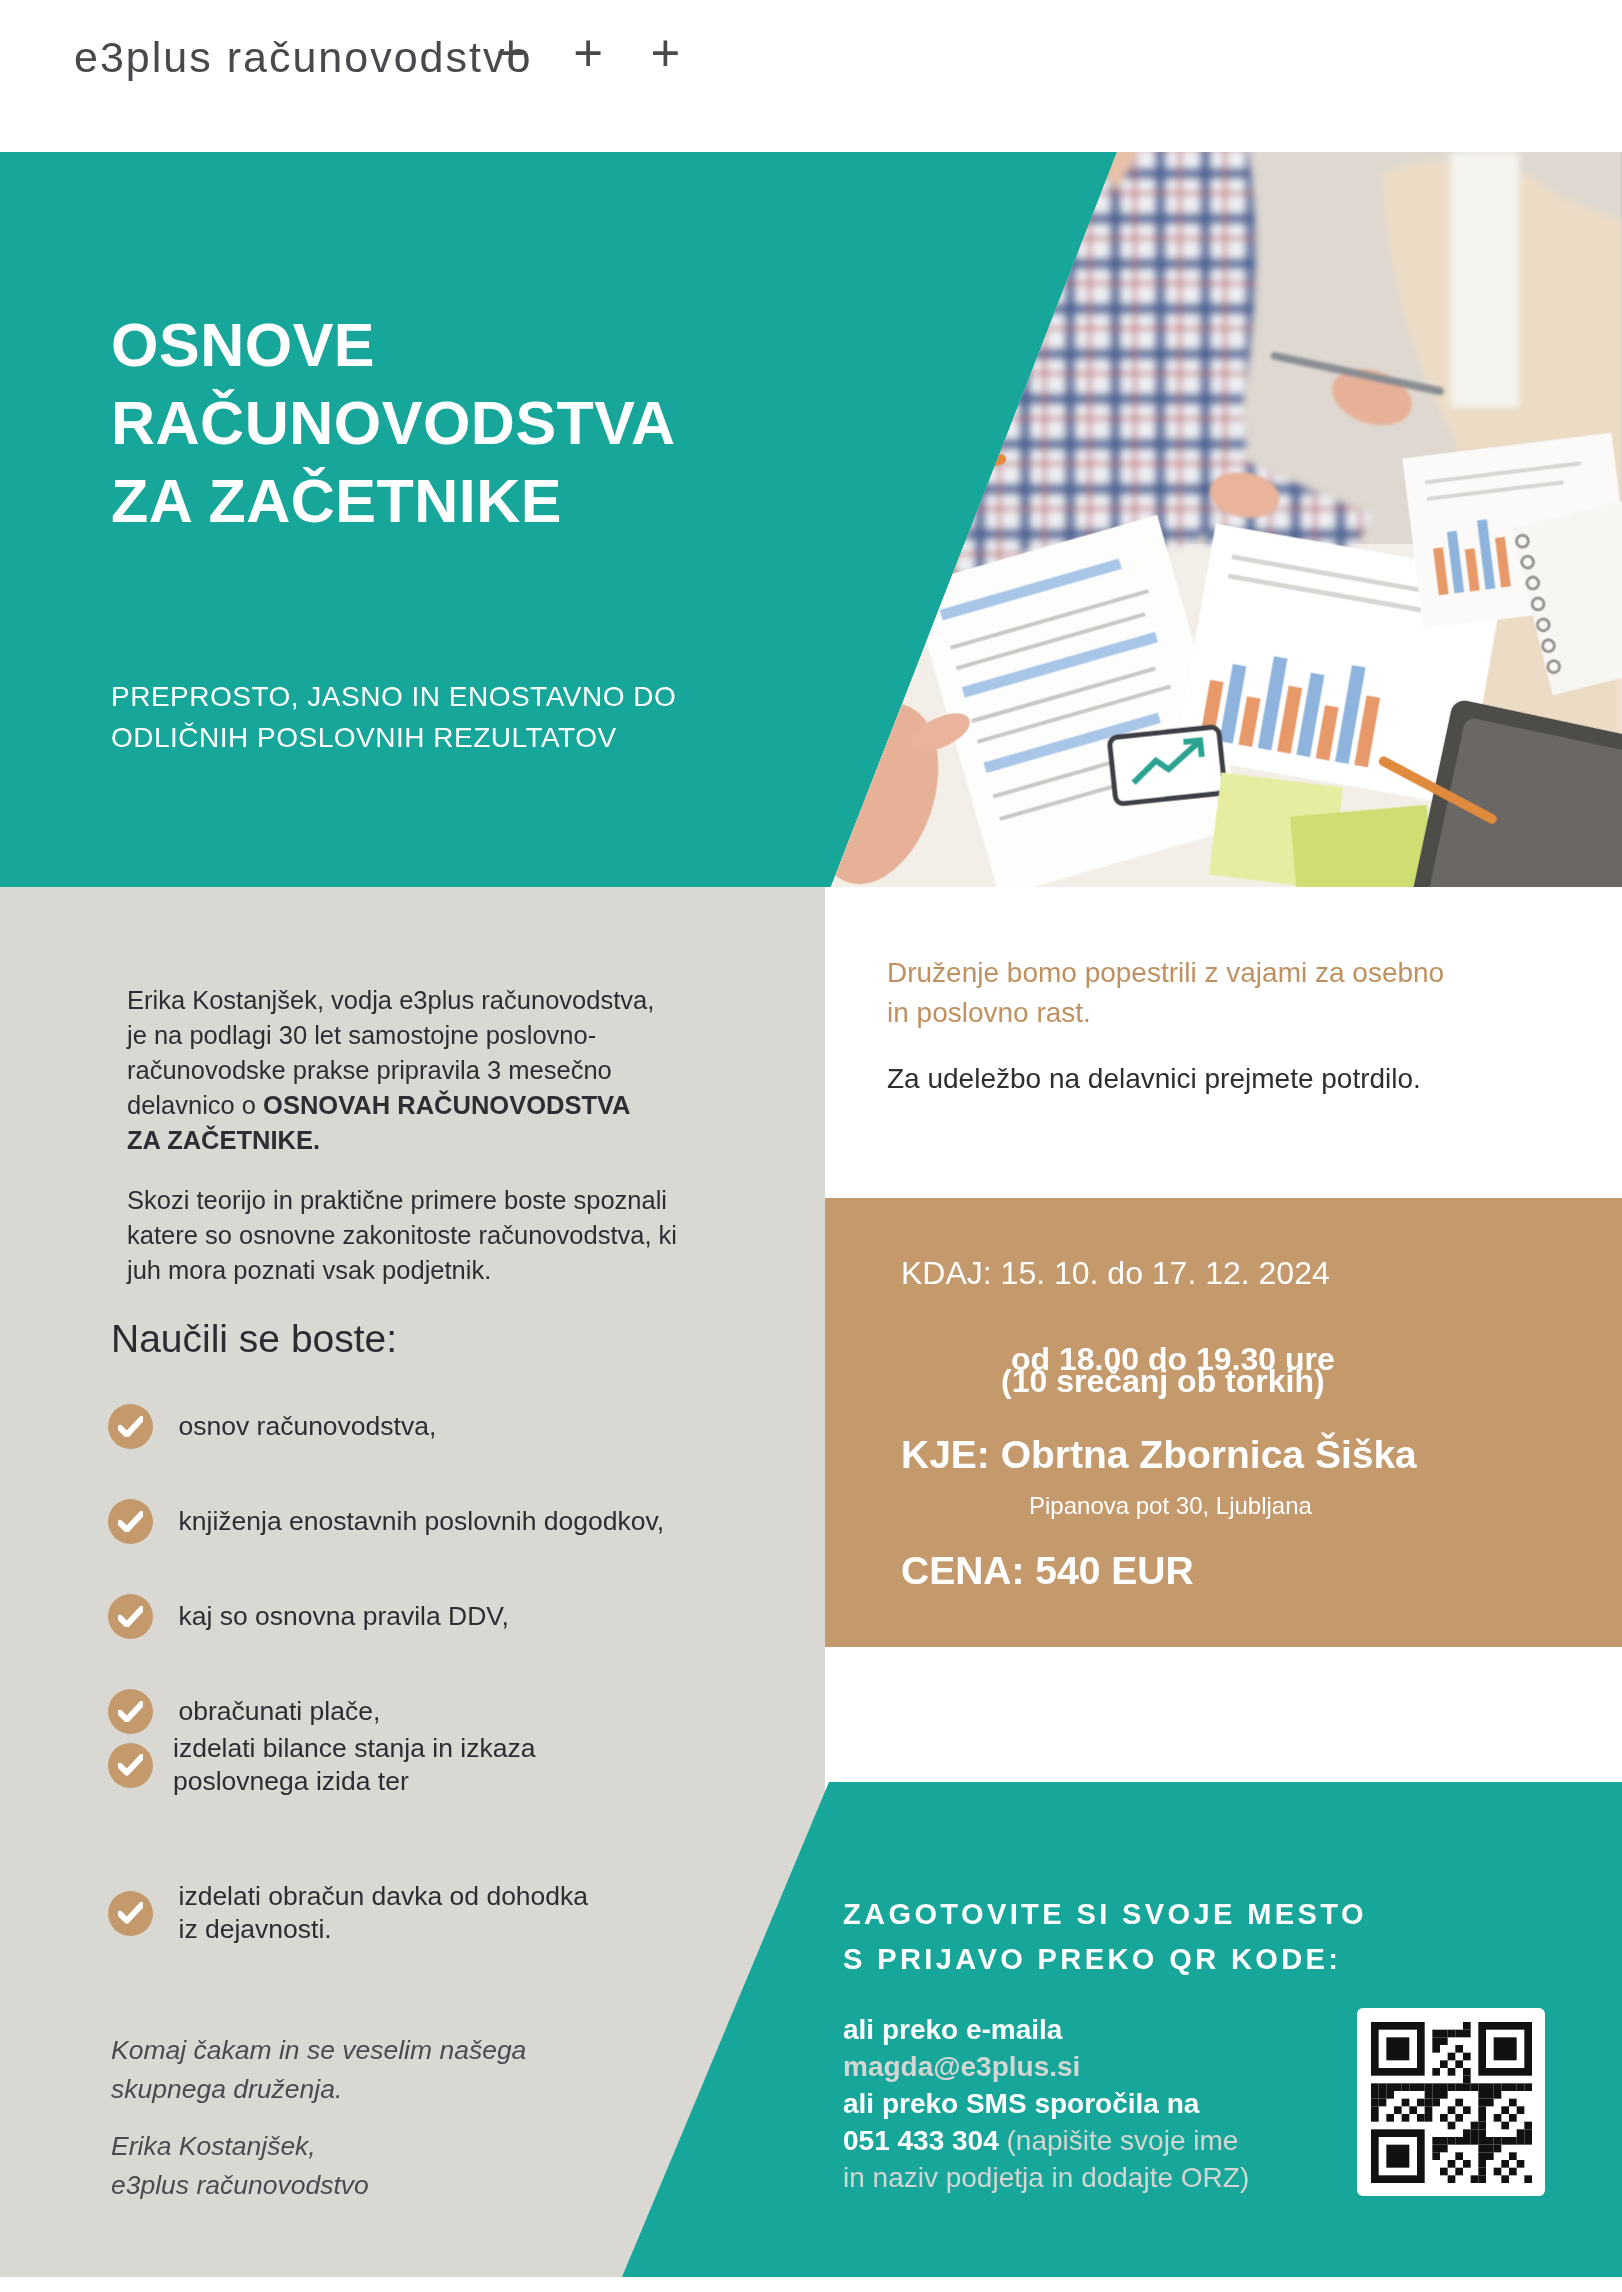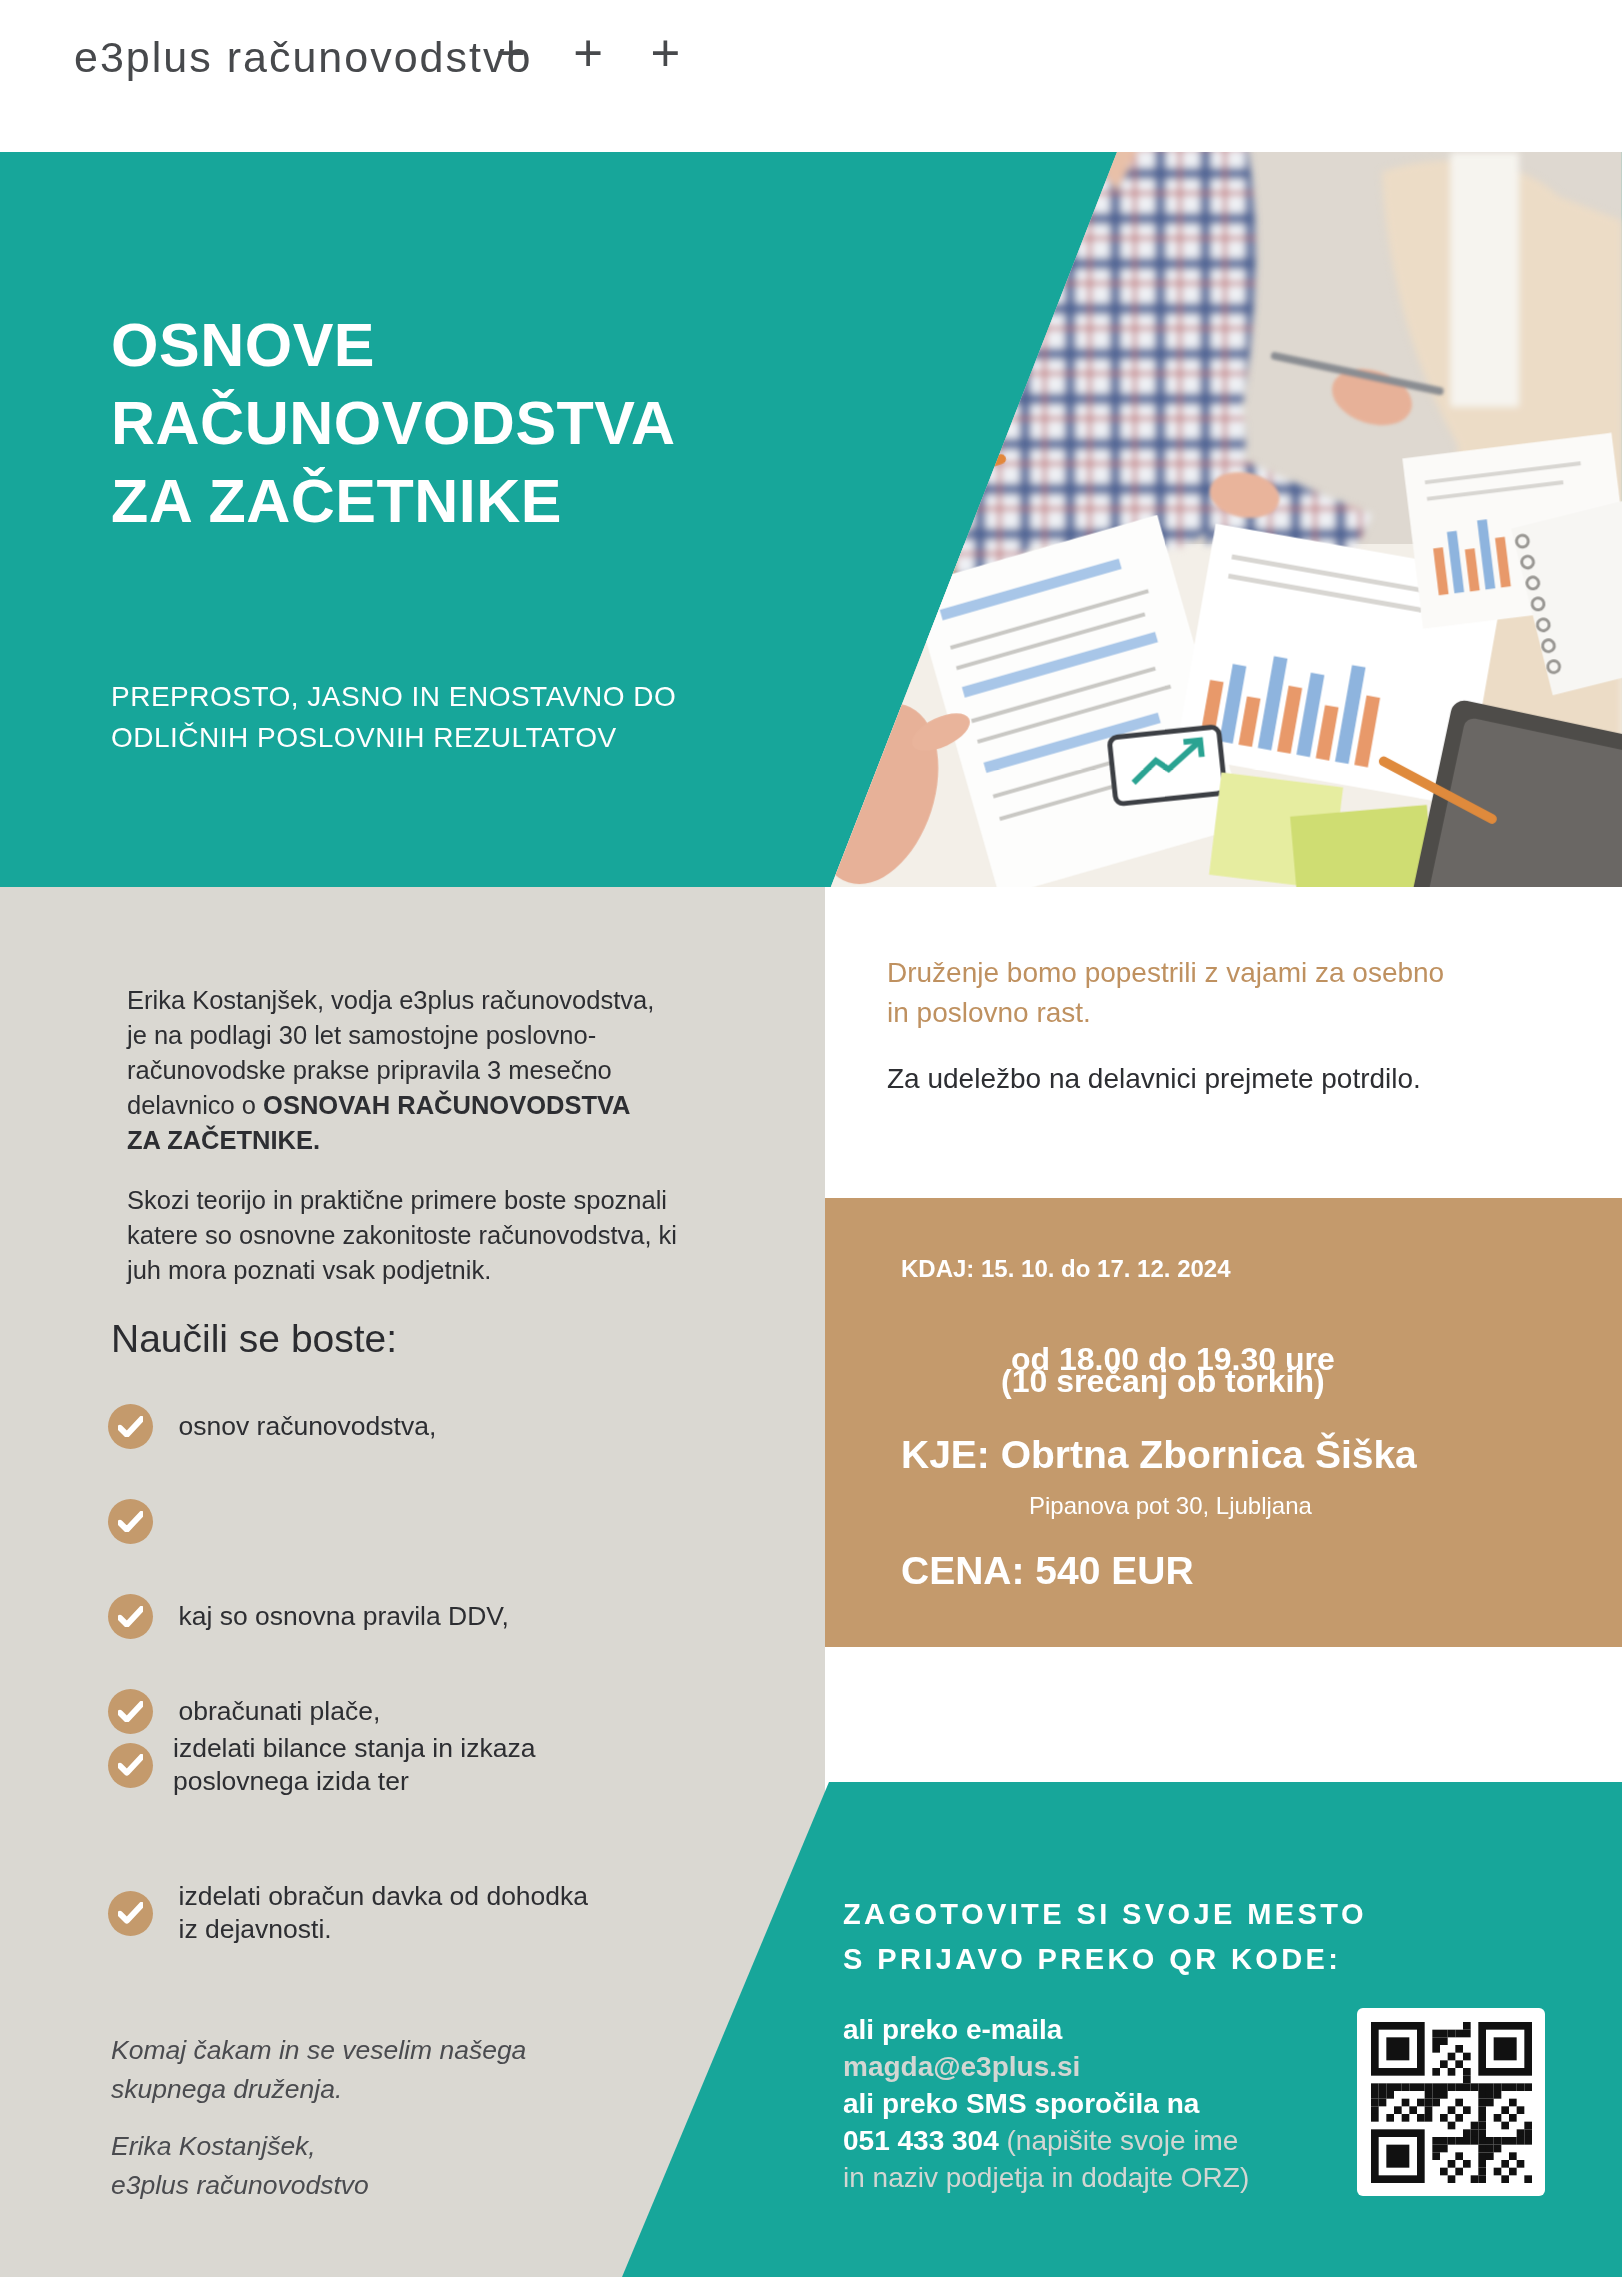--- a/index.html
+++ b/index.html
@@ -33,21 +33,21 @@
     display:flex;align-items:center;justify-content:center;flex:0 0 45px;}
   .check-text{font-size:26.5px;line-height:33px;white-space:pre-line;color:var(--ink);width:627px;}
   #quote{left:111px;top:2031px;font-style:italic;font-size:26.5px;line-height:39px;color:#4a4b4f;white-space:pre-line;}
   #signature{left:111px;top:2127px;font-style:italic;font-size:26.5px;line-height:39px;color:#4a4b4f;white-space:pre-line;}
   
   #highlight{left:887px;top:953px;font-size:28px;line-height:40px;color:var(--tan-text);white-space:pre-line;font-weight:500;}
   #note{left:887px;top:1063px;font-size:28px;color:var(--ink);}
   
   #info-box{left:825px;top:1198px;width:797px;height:449px;background:var(--tan);color:#fff;}
   .ib{position:absolute;color:#fff;}
-  #kdaj-line1{left:76px;top:57px;font-size:24px;font-weight:700;}
+  #kdaj-line1{left:76px;top:57px;font-size:32px;font-weight:400;}
   #kdaj-line2{left:186px;top:111px;font-size:32px;font-weight:700;margin-top:32px;}
   #kdaj-line3{left:176px;top:165px;font-size:32px;font-weight:700;}
   #kje-line1{left:76px;top:235px;font-size:39px;font-weight:700;}
   #kje-line2{left:204px;top:294px;font-size:24px;font-weight:400;}
   #cena-line{left:76px;top:351px;font-size:39px;font-weight:700;}
   
   #cta-teal{left:0;top:1782px;width:1622px;height:495px;background:var(--teal);
     clip-path:polygon(829px 0px,1622px 0px,1622px 495px,622px 495px);}
   #cta-heading{left:843px;top:1892px;font-size:29px;font-weight:700;letter-spacing:3.4px;line-height:45px;color:#fff;white-space:pre-line;}
   #cta-body{left:843px;top:2011px;font-size:28px;line-height:37px;color:#fff;}
@@ -202,20 +202,21 @@
       </svg>
     </span>
   <span class="check-text">osnov računovodstva,</span>
 </div>
 <div class="abs check-row" style="top:1499px;">
   <span class="check-circle">
       <svg width="25.5" height="21.6" viewBox="0 0 26 22">
         <path d="M2 12 L9 19 L24 3" stroke="#fff" stroke-width="6" fill="none" stroke-linecap="round" stroke-linejoin="round"></path>
       </svg>
     </span>
+  <span class="check-text">knjiženja enostavnih poslovnih dogodkov,</span>
 </div>
 <div class="abs check-row" style="top:1594px;">
   <span class="check-circle">
       <svg width="25.5" height="21.6" viewBox="0 0 26 22">
         <path d="M2 12 L9 19 L24 3" stroke="#fff" stroke-width="6" fill="none" stroke-linecap="round" stroke-linejoin="round"></path>
       </svg>
     </span>
   <span class="check-text">kaj so osnovna pravila DDV,</span>
 </div>
 <div class="abs check-row" style="top:1689px;">

